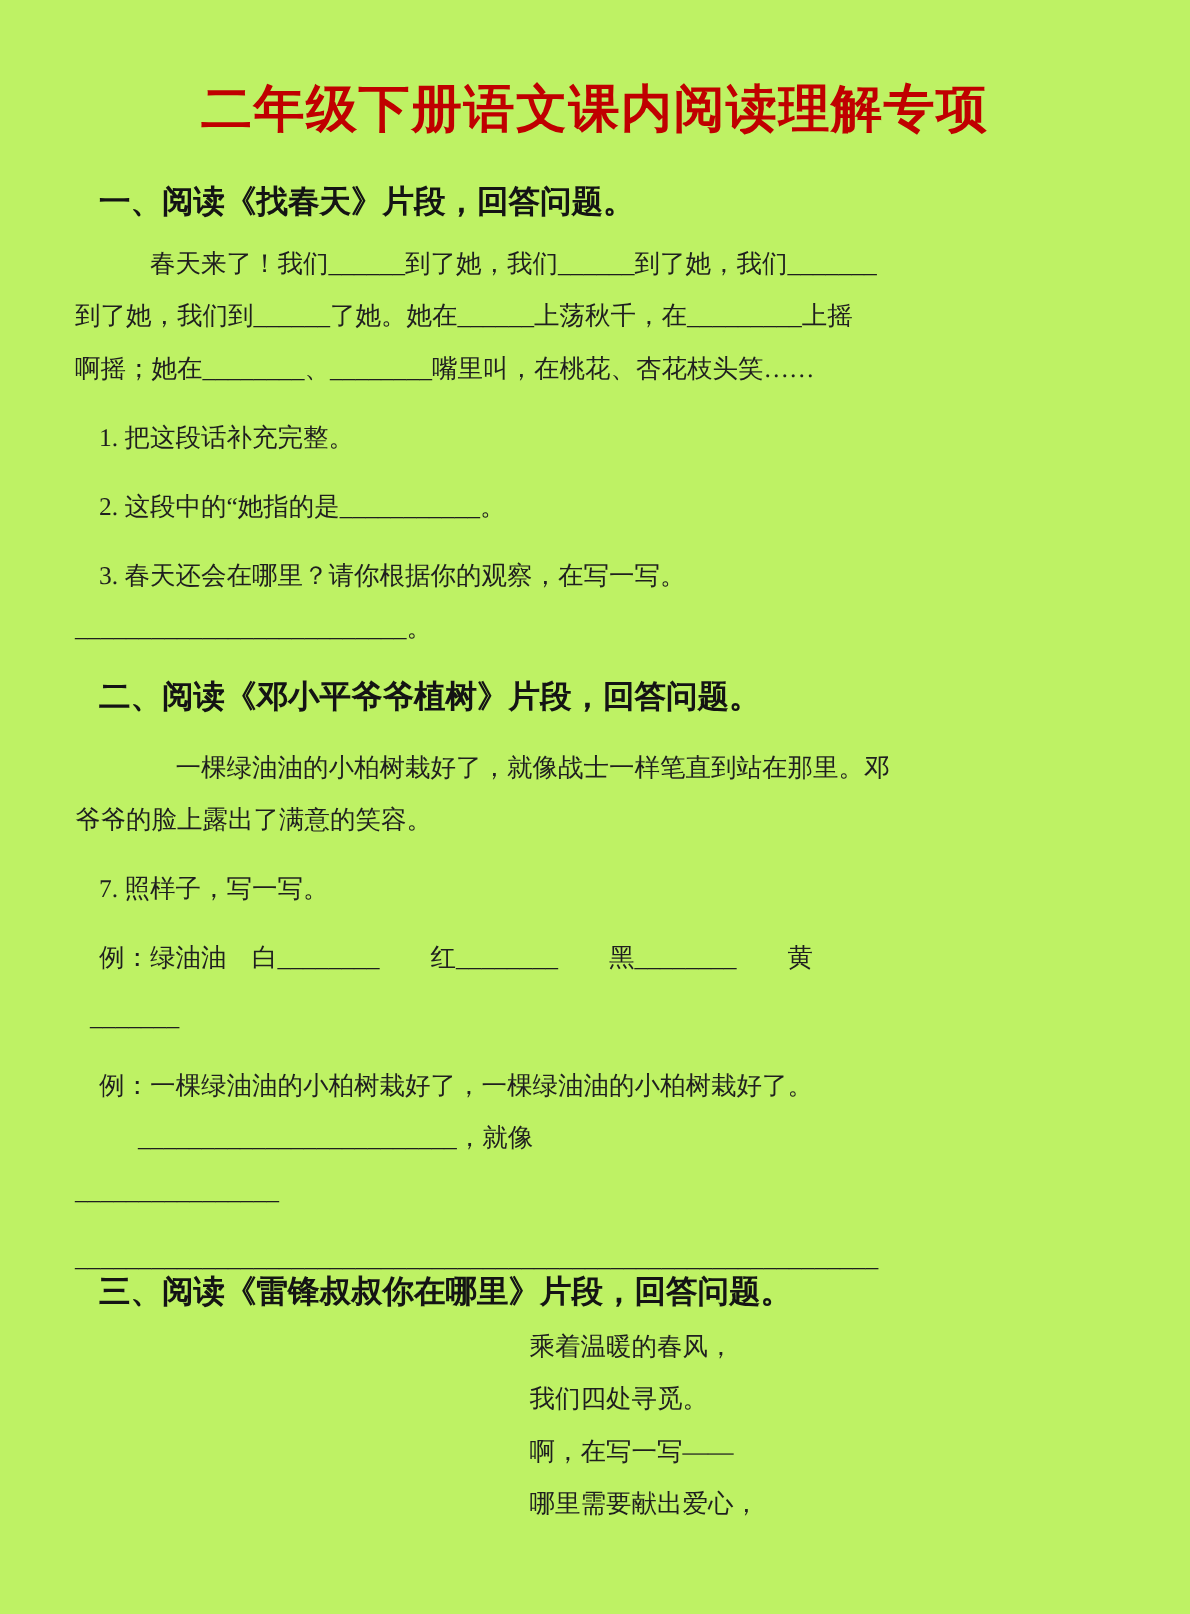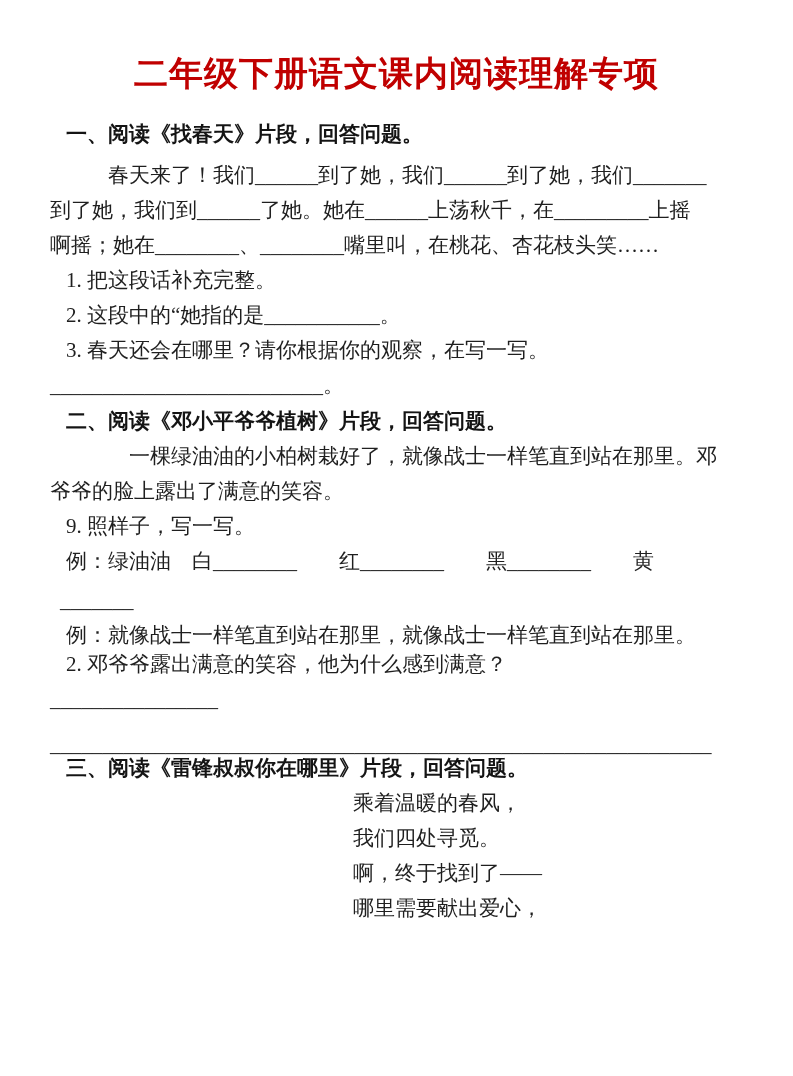--- a/index.html
+++ b/index.html
@@ -1,33 +1,33 @@
 <!DOCTYPE html>
 <html><head>
 <meta charset="utf-8">
 <style>
   html,body{margin:0;padding:0;background:#e8e8e8;}
   .page{
-    width:793px;height:1076px;margin:0 auto;background:#ffffff;
+    width:793px;height:1076px;margin:0 auto;background:#bef264;
     box-sizing:border-box;padding:50px 70px 0 50px;position:relative;
     font-family:"Liberation Serif","DejaVu Serif",serif;
     color:#1f1f1f;overflow:hidden;
   }
   .title{
     margin:0 0 0 20px;text-align:center;
     font-family:"Liberation Sans","DejaVu Sans",sans-serif;
     font-weight:bold;font-size:34px;line-height:46px;letter-spacing:1px;
     color:#c00000;
   }
   .sec-heading{
     font-family:"Liberation Sans","DejaVu Sans",sans-serif;
     font-weight:bold;font-size:21px;line-height:36px;color:#141414;
   }
-  .line{font-size:21px;line-height:35px;white-space:pre-wrap;}
-  .pad{padding-left:16px;}
+  .line{font-size:17px;line-height:35px;white-space:pre-wrap;}
+  .pad{padding-left:16px;margin-top:11px;}
   .pad-s{padding-left:8px;}
   .indent2{text-indent:2em;}
   .indent3{text-indent:3em;}
   .ans-indent{padding-left:42px;}
   .cont-indent{padding-left:13px;}
   .blank0{padding-left:0;}
   .blank-sm{padding-left:10px;}
   .poem{padding-left:303px;}
   .mt6{margin-top:6px;}
   .mt20{margin-top:20px;font-family:Liberation Serif, serif;}
@@ -51,30 +51,30 @@
     <div class="line pad">1. 把这段话补充完整。</div>
     <div class="line pad">2. 这段中的“她指的是___________。</div>
     <div class="line pad">3. 春天还会在哪里？请你根据你的观察，在写一写。</div>
     <div class="line blank0">__________________________。</div>
   </section>
 
   <section>
     <div class="sec-heading pad">二、阅读《邓小平爷爷植树》片段，回答问题。</div>
     <div class="line pad indent3">一棵绿油油的小柏树栽好了，就像战士一样笔直到站在那里。邓</div>
     <div class="line">爷爷的脸上露出了满意的笑容。</div>
-    <div class="line pad">9. 照样子，写一写。</div>
+    <div class="line pad">7. 照样子，写一写。</div>
     <div class="line pad">例：绿油油　白________　　红________　　黑________　　黄</div>
     <div class="line blank-sm mt4">_______</div>
-    <div class="line pad">例：就像战士一样笔直到站在那里，就像战士一样笔直到站在那里。</div>
-    <div class="line pad mtn6">2. 邓爷爷露出满意的笑容，他为什么感到满意？</div>
+    <div class="line pad">例：一棵绿油油的小柏树栽好了，一棵绿油油的小柏树栽好了。</div>
+    <div class="line ans-indent">_________________________，就像</div>
     <div class="line blank0">________________</div>
     <div class="line blank0 mt10">_______________________________________________________________</div>
   </section>
 
   <section>
     <div class="sec-heading pad mtn12">三、阅读《雷锋叔叔你在哪里》片段，回答问题。</div>
     <div class="line poem">乘着温暖的春风，</div>
     <div class="line poem">我们四处寻觅。</div>
-    <div class="line poem">啊，终于找到了——</div>
+    <div class="line poem">啊，在写一写——</div>
     <div class="line poem">哪里需要献出爱心，</div>
   </section>
 
 </div>
 
 </body></html>

